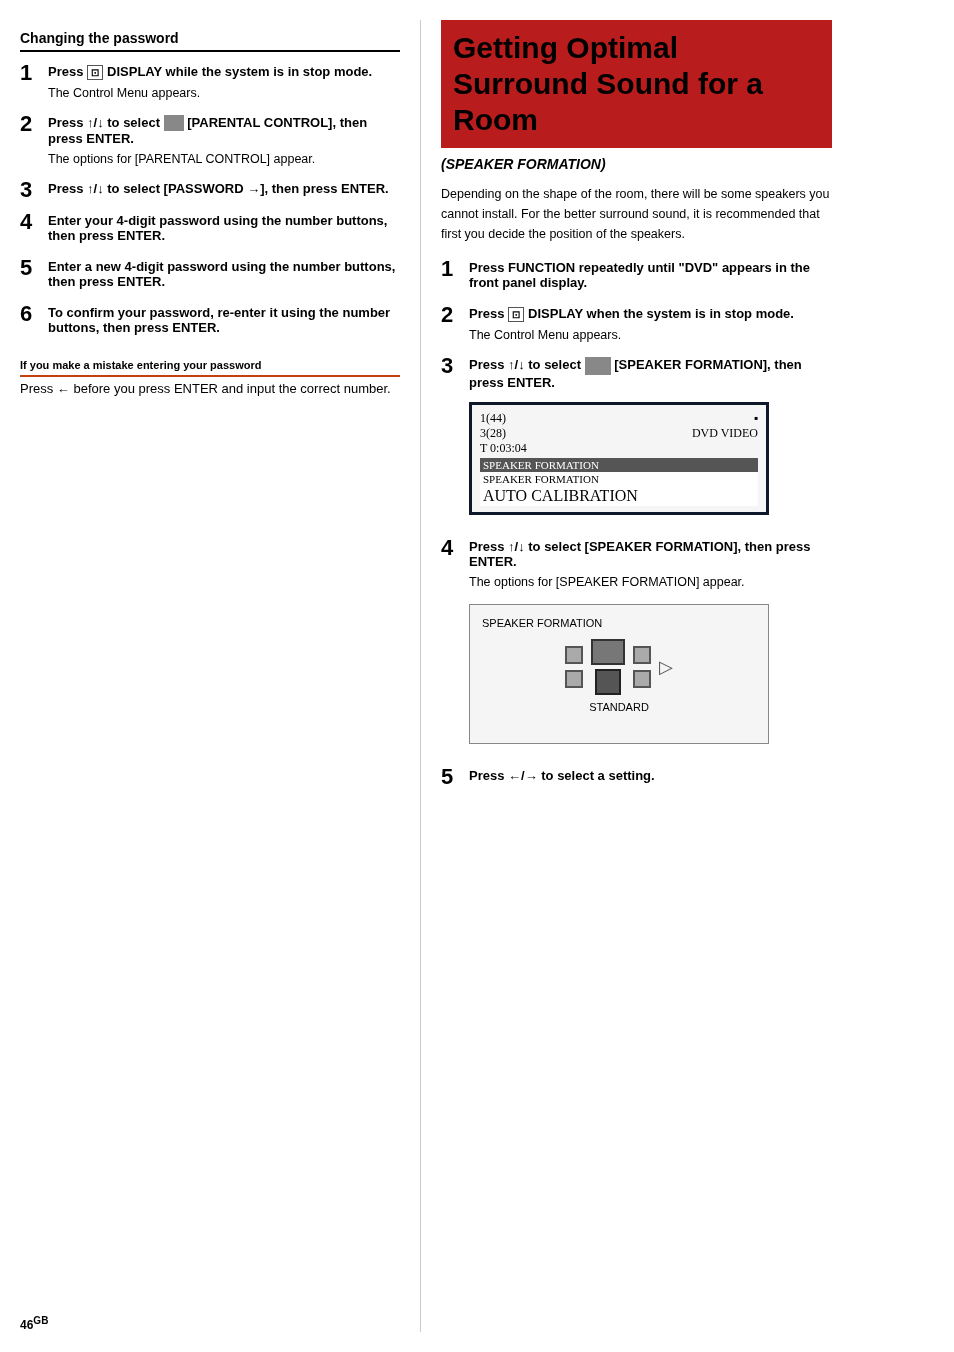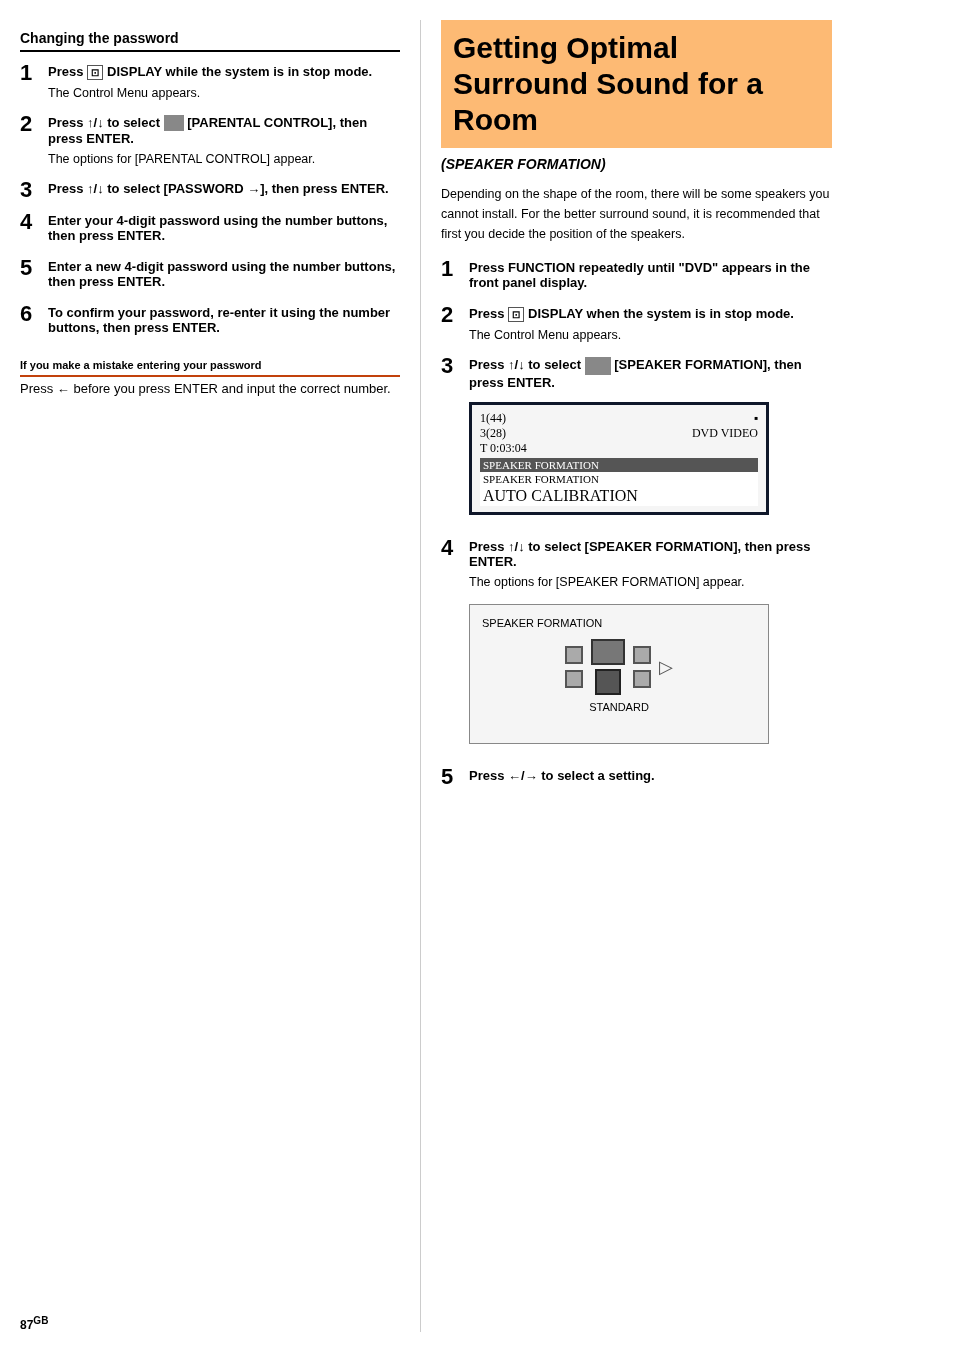--- a/index.html
+++ b/index.html
@@ -82,21 +82,21 @@
       font-size: 12px;
       font-weight: bold;
     }
 
     
     .main-title {
       font-size: 30px;
       font-weight: bold;
       line-height: 1.2;
       margin-bottom: 8px;
-      background: #fdba74;
+      background: #b91c1c;
       padding: 10px 12px;
     }
     .subtitle-italic {
       font-style: italic;
       font-weight: bold;
       font-size: 14px;
       margin-bottom: 12px;
       margin-top: 8px;
     }
     .intro-text {
@@ -341,15 +341,15 @@
         <div class="step-content">
           <div class="step-main">
             <strong>Press ←/→ to select a setting.</strong>
           </div>
         </div>
       </li>
     </ol>
   </div>
 
   <div class="page-num">
-    <span>87</span><sup>GB</sup>
+    <span>46</span><sup>GB</sup>
   </div>
 </div>
 
 </body></html>

